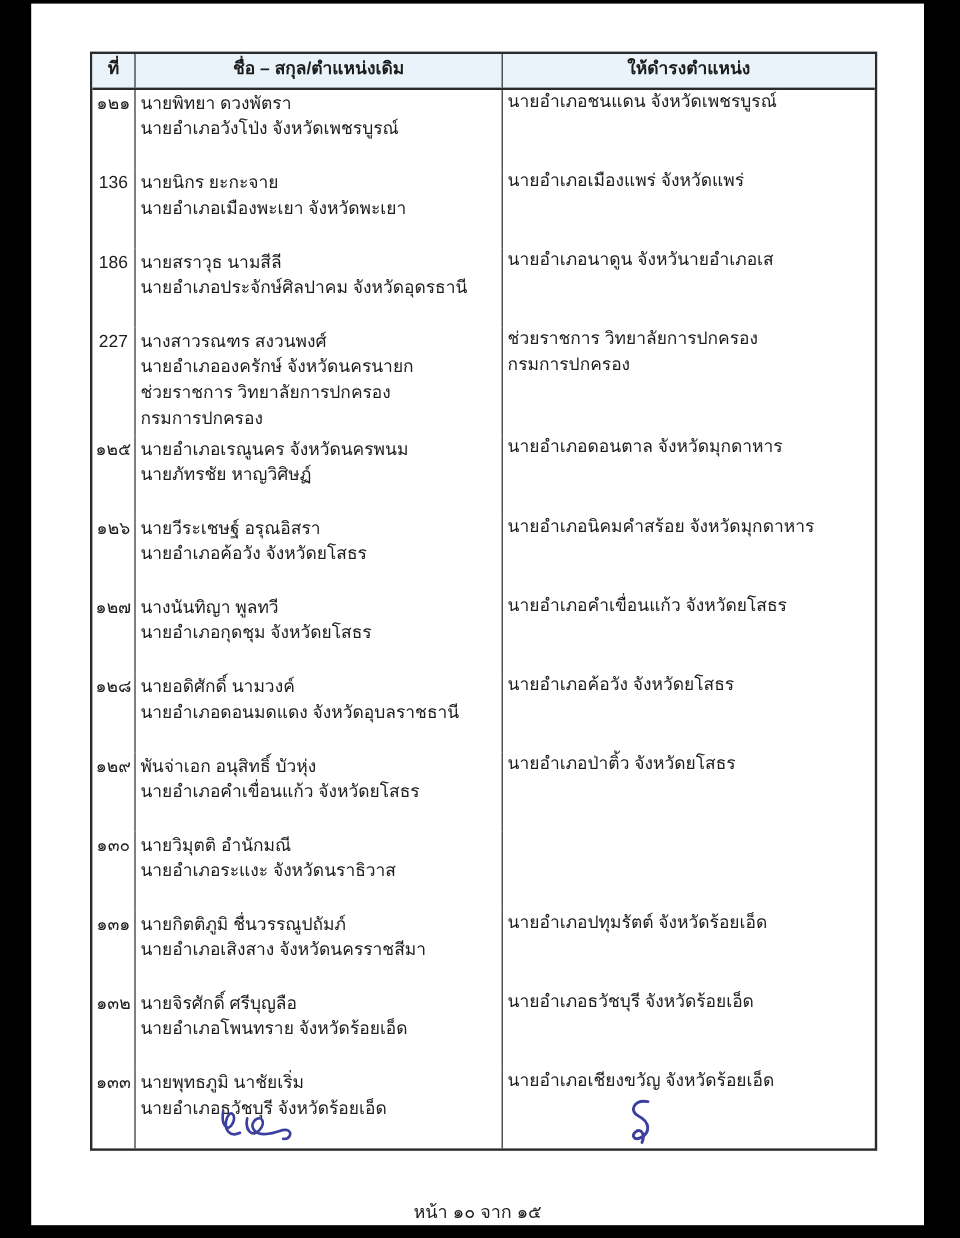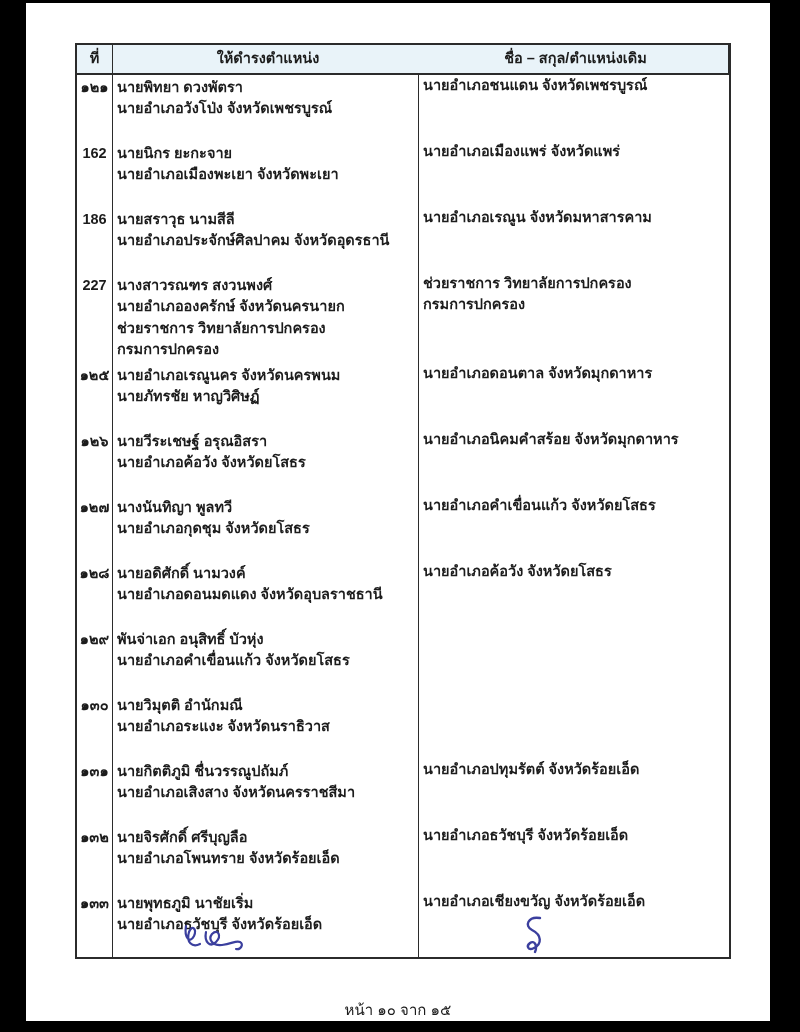--- a/index.html
+++ b/index.html
@@ -17,21 +17,21 @@
 
   
   .table-wrap{
     position:absolute;left:75px;top:43px;width:652px;
     border:2px solid #2b2b2b;background:#fff;
     font-size:14.5px;line-height:21.5px;
   }
   .t-header{display:flex;background:#e9f3f9;border-bottom:2px solid #2b2b2b;
     font-weight:bold;text-align:center;}
   .t-header .hc{padding:3px 2px;}
-  .t-row{display:flex;font-weight:bold;}
+  .t-row{display:flex;}
   .c-no{width:36px;flex:0 0 36px;border-right:1.5px solid #2b2b2b;
     text-align:center;box-sizing:border-box;}
   .c-from{width:306px;flex:0 0 306px;border-right:1.5px solid #2b2b2b;
     padding:2px 4px;box-sizing:border-box;}
   .c-to{flex:1;padding:0 4px;box-sizing:border-box;}
   .t-body .t-row{min-height:66px;}
   .t-body .c-no{padding-top:2px;}
   .line{white-space:nowrap;}
 
   
@@ -49,54 +49,54 @@
 <body>
 
 <div class="edge edge-top"></div>
 <div class="edge edge-left"></div>
 <div class="edge edge-right"></div>
 <div class="edge edge-bottom"></div>
 
 <div class="table-wrap">
   <div class="t-header">
     <div class="hc c-no">ที่</div>
+    <div class="hc c-from">ชื่อ – สกุล/ตำแหน่งเดิม</div>
     <div class="hc c-to">ให้ดำรงตำแหน่ง</div>
-    <div class="hc c-from">ชื่อ – สกุล/ตำแหน่งเดิม</div>
   </div>
   <div class="t-body">
   <div class="t-row">
     <div class="c-no">๑๒๑</div>
     <div class="c-from">
           <div class="line">นายพิทยา ดวงพัตรา</div>
           <div class="line">นายอำเภอวังโป่ง จังหวัดเพชรบูรณ์</div>
         </div>
     <div class="c-to">
           <div class="line">นายอำเภอชนแดน จังหวัดเพชรบูรณ์</div>
         </div>
   </div>
 
   <div class="t-row">
-    <div class="c-no">162</div>
+    <div class="c-no">136</div>
     <div class="c-from">
           <div class="line">นายนิกร ยะกะจาย</div>
           <div class="line">นายอำเภอเมืองพะเยา จังหวัดพะเยา</div>
         </div>
     <div class="c-to">
           <div class="line">นายอำเภอเมืองแพร่ จังหวัดแพร่</div>
         </div>
   </div>
 
   <div class="t-row">
     <div class="c-no">186</div>
     <div class="c-from">
           <div class="line">นายสราวุธ นามสีลี</div>
           <div class="line">นายอำเภอประจักษ์ศิลปาคม จังหวัดอุดรธานี</div>
         </div>
     <div class="c-to">
-          <div class="line">นายอำเภอเรณูน จังหวัดมหาสารคาม</div>
+          <div class="line">นายอำเภอนาดูน จังหวันายอำเภอเส</div>
         </div>
   </div>
 
   <div class="t-row">
     <div class="c-no">227</div>
     <div class="c-from">
           <div class="line">นางสาวรณฑร สงวนพงศ์</div>
           <div class="line">นายอำเภอองครักษ์ จังหวัดนครนายก</div>
           <div class="line">ช่วยราชการ วิทยาลัยการปกครอง</div>
           <div class="line">กรมการปกครอง</div>
@@ -149,20 +149,23 @@
     <div class="c-to">
           <div class="line">นายอำเภอค้อวัง จังหวัดยโสธร</div>
         </div>
   </div>
 
   <div class="t-row">
     <div class="c-no">๑๒๙</div>
     <div class="c-from">
           <div class="line">พันจ่าเอก อนุสิทธิ์ บัวหุ่ง</div>
           <div class="line">นายอำเภอคำเขื่อนแก้ว จังหวัดยโสธร</div>
+        </div>
+    <div class="c-to">
+          <div class="line">นายอำเภอป่าติ้ว จังหวัดยโสธร</div>
         </div>
   </div>
 
   <div class="t-row">
     <div class="c-no">๑๓๐</div>
     <div class="c-from">
           <div class="line">นายวิมุตติ อำนักมณี</div>
           <div class="line">นายอำเภอระแงะ จังหวัดนราธิวาส</div>
         </div>
   </div>

